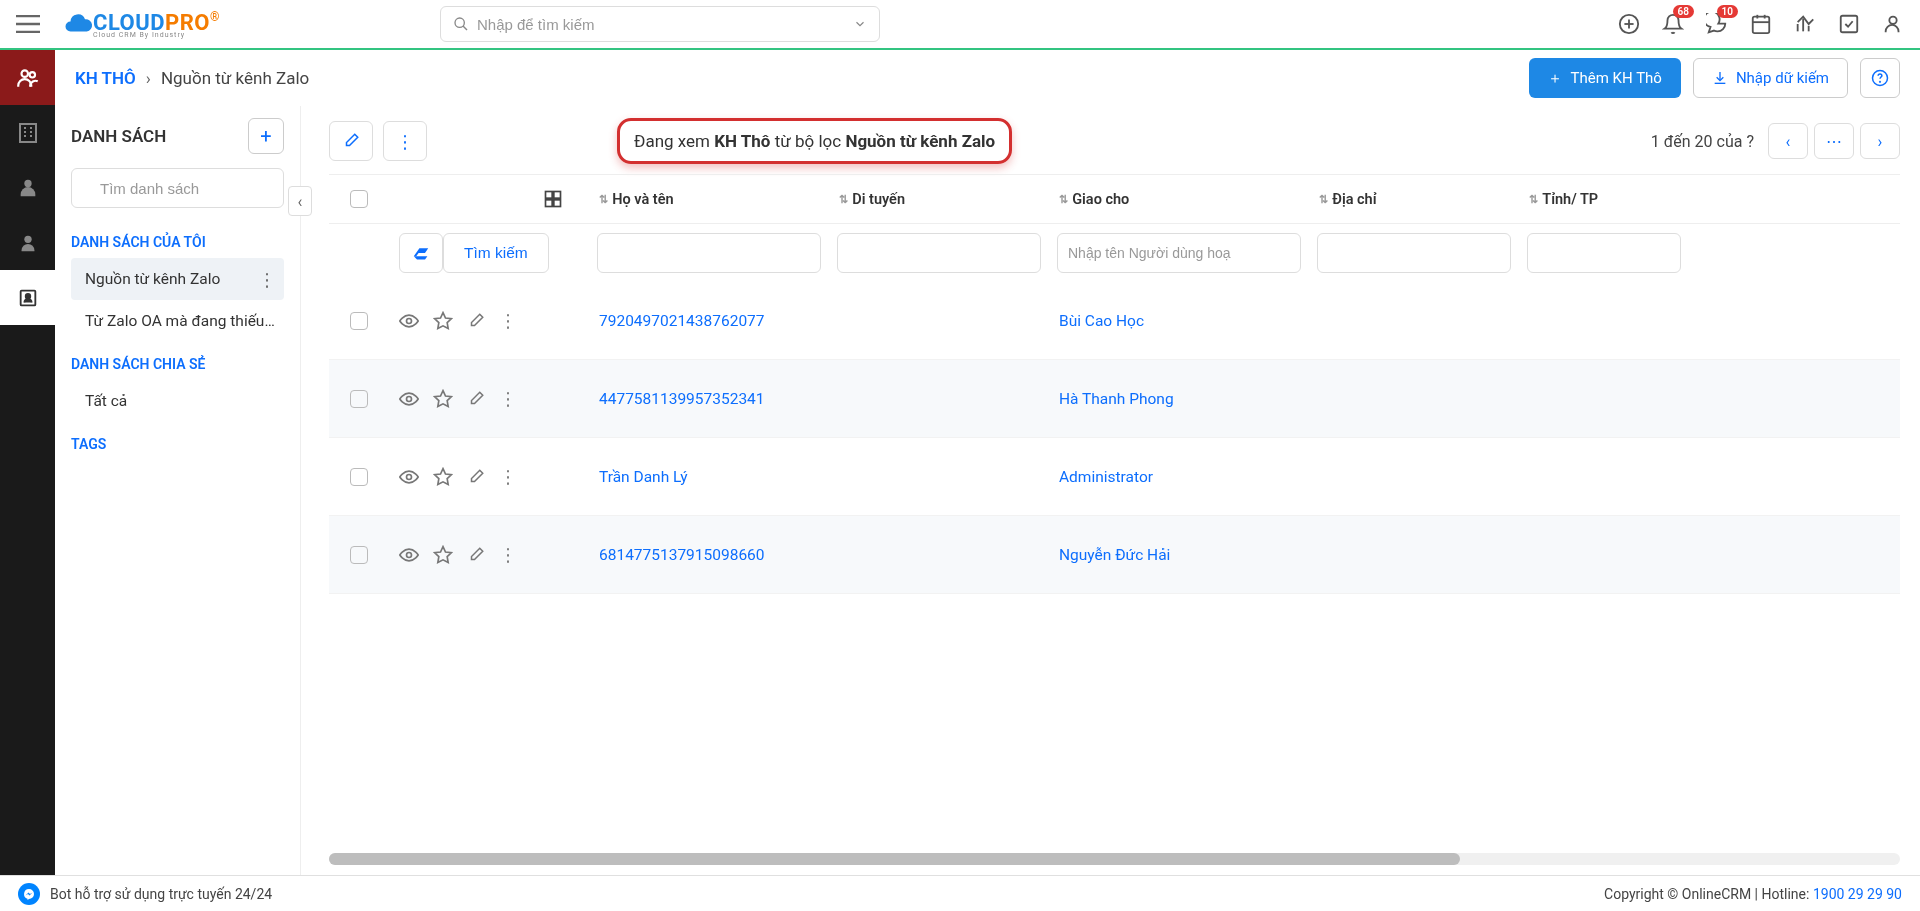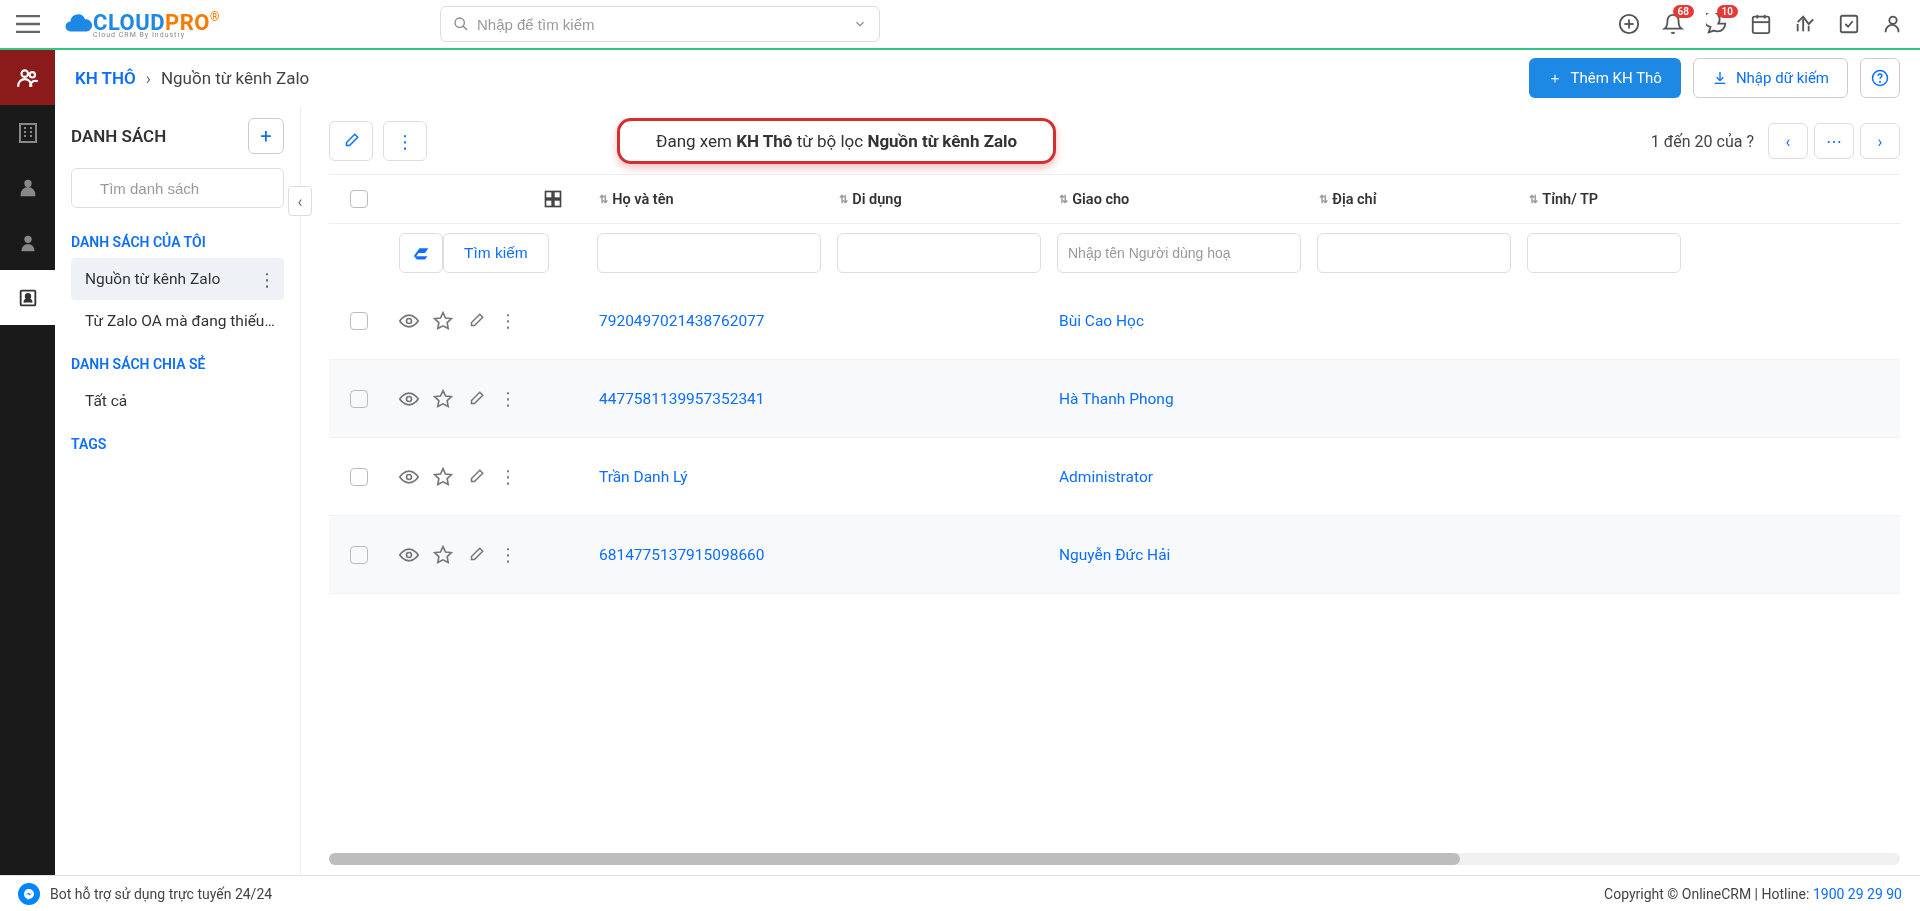--- a/index.html
+++ b/index.html
@@ -64,21 +64,21 @@
 .sec-title { font-size: 14px; font-weight: 600; color: #0d6efd; margin: 8px 0 8px 0; }
 .list-item { display: flex; align-items: center; justify-content: space-between; height: 42px; padding: 0 8px 0 14px; cursor: pointer; font-size: 15.5px; color: #333; border-radius: 4px; }
 .list-item.active { background: #eef2f6; }
 .list-item .dots { color: #666; font-size: 18px; }
 .collapse-handle { position: absolute; right: -12px; top: 80px; width: 24px; height: 30px; background: #fff; border: 1px solid #ddd; border-radius: 4px; display: flex; align-items: center; justify-content: center; cursor: pointer; color: #666; font-size: 16px; }
 
 
 .table-area { flex: 1; display: flex; flex-direction: column; padding: 12px 20px 0 28px; overflow: hidden; position: relative; }
 .table-top { display: flex; align-items: center; margin-bottom: 10px; }
 .tool-btn { width: 44px; height: 40px; border: 1px solid #ddd; border-radius: 6px; display: flex; align-items: center; justify-content: center; cursor: pointer; color: #555; margin-right: 10px; }
-.filter-msg { flex: 0 0 auto; margin-left: 180px; border: 3px solid #d32f2f; border-radius: 14px; padding: 10px 36px; font-size: 17px; color: #333; box-shadow: 0 4px 8px rgba(211,47,47,0.3); }
+.filter-msg { flex: 0 0 auto; margin-left: 180px; border: 3px solid #d32f2f; border-radius: 14px; padding: 10px 14px; font-size: 17px; color: #333; box-shadow: 0 4px 8px rgba(211,47,47,0.3); }
 .filter-msg b { font-weight: 700; }
 .table-top-spacer { flex: 1; }
 .pager { display: flex; align-items: center; gap: 14px; font-size: 16px; color: #444; }
 .pager-btns { display: flex; gap: 6px; }
 .pbtn { width: 40px; height: 36px; border: 1px solid #ddd; border-radius: 6px; display: flex; align-items: center; justify-content: center; cursor: pointer; color: #0d6efd; }
 
 
 .tbl-wrap { flex: 1; overflow: auto; position: relative; }
 .thead { display: flex; align-items: center; height: 50px; border-top: 1px solid #eee; border-bottom: 1px solid #eee; }
 .th, .td { padding: 0 10px; display: flex; align-items: center; }
@@ -354,21 +354,21 @@
                       <rect x="13" y="13" width="8" height="8"></rect>
                     </svg>
                   </span>
                 </div>
               <div class="th col-name">
                   <span class="sort-ic">⇅</span>
                   <span>Họ và tên</span>
                 </div>
               <div class="th col-mobile">
                   <span class="sort-ic">⇅</span>
-                  <span>Di dụng</span>
+                  <span>Di tuyến</span>
                 </div>
               <div class="th col-assign">
                   <span class="sort-ic">⇅</span>
                   <span>Giao cho</span>
                 </div>
               <div class="th col-addr">
                   <span class="sort-ic">⇅</span>
                   <span>Địa chỉ</span>
                 </div>
               <div class="th col-city">

